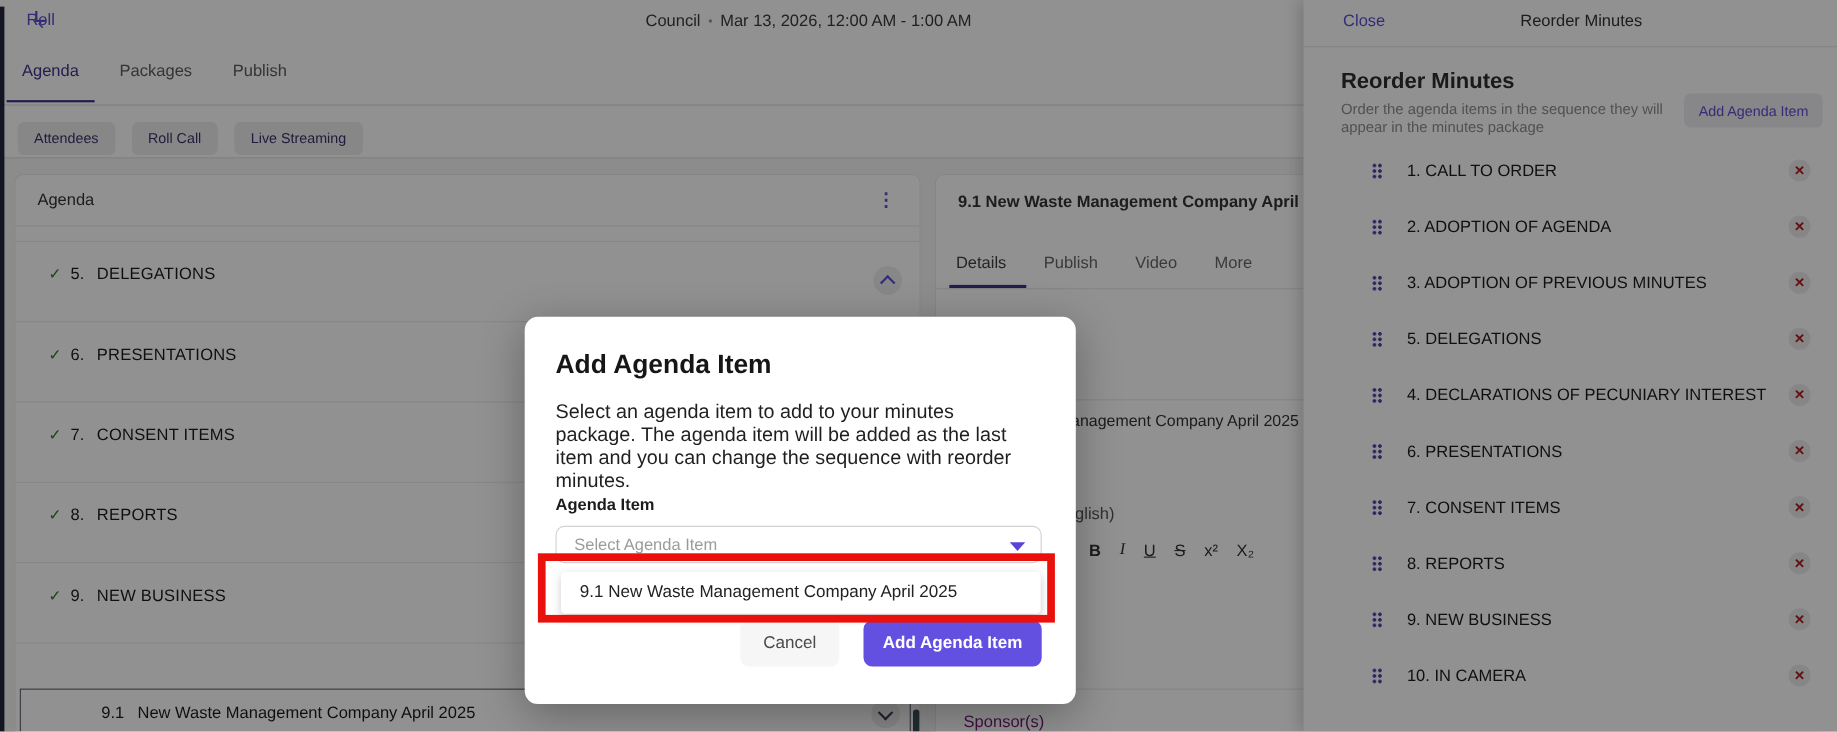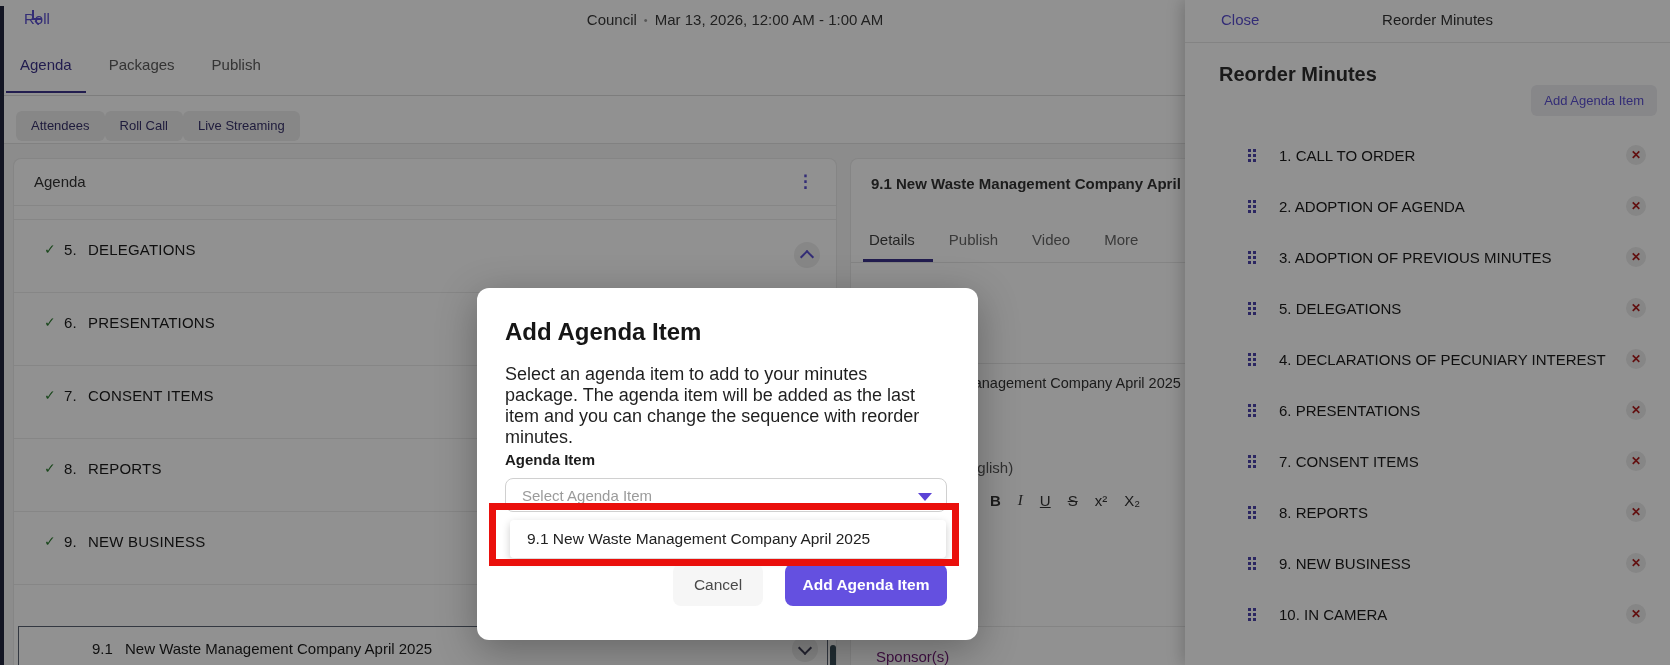--- a/index.html
+++ b/index.html
@@ -13,21 +13,21 @@
   .left-strip{position:absolute;left:0;top:6px;bottom:0;width:4px;background:#23263f;z-index:6;}
   .back{position:absolute;left:24px;top:10px;color:var(--accent,#5b4fd0);font-size:15px;cursor:pointer;}
   .back .chev{font-size:18px;margin-right:5px;vertical-align:-1px;}
   .header-title{position:absolute;left:400px;width:670px;top:11px;text-align:center;font-size:15px;color:#3a3a3a;}
   .header-title .sep{color:#9a9a9a;margin:0 7px;font-size:11px;vertical-align:1px;}
   .tabs{position:absolute;left:20px;top:56px;display:flex;gap:37px;}
   .tab{font-size:15px;color:#5c5c5c;padding-bottom:18px;position:relative;cursor:pointer;}
   .tab.active{color:#3d348b;}
   .tab.active::after{content:"";position:absolute;left:-14px;right:-14px;bottom:-2px;height:2px;background:#3d348b;}
   .tabs-divider{position:absolute;top:95px;left:0;right:0;height:1px;background:#dcdcdc;}
-  .pills{position:absolute;left:16px;top:111px;display:flex;}
+  .pills{position:absolute;left:16px;top:111px;display:flex;gap:15px;}
   .pill{height:30px;line-height:30px;padding:0 15px;background:#ededed;border-radius:6px;
         color:#38326b;font-size:13px;cursor:pointer;}
   .content-divider{position:absolute;top:143px;left:0;right:0;height:1px;background:#e3e3e3;}
 
   
   .agenda-card{position:absolute;left:13px;top:158px;width:824px;height:507px;background:#fff;
     border:1px solid #eaeaea;border-bottom:none;border-radius:8px 8px 0 0;overflow:hidden;box-sizing:border-box;}
   .agenda-head{height:46px;line-height:46px;padding-left:20px;font-size:15px;color:#333;
     border-bottom:1px solid #ececec;position:relative;}
   .dots-icon{position:absolute;right:22px;top:0;color:#5b4fd0;font-size:17px;font-weight:bold;cursor:pointer;}
@@ -218,20 +218,21 @@
   <div class="sponsor-label">Sponsor(s)</div>
 </div>
 
 <div class="reorder-panel">
   <div class="panel-topbar">
     <span class="close-link">Close</span>
     <span class="bar-title">Reorder Minutes</span>
   </div>
   <div class="panel-head">
     <div class="panel-heading">Reorder Minutes</div>
+    <div class="panel-sub">Order the agenda items in the sequence they will appear in the minutes package</div>
     <div class="add-btn">Add Agenda Item</div>
   </div>
   <div class="reorder-list">
 
       <div class="reorder-row">
         <span class="drag-dots"></span>
         <span class="reorder-label">1. CALL TO ORDER</span>
         <span class="x-btn">✕</span>
       </div>
 

